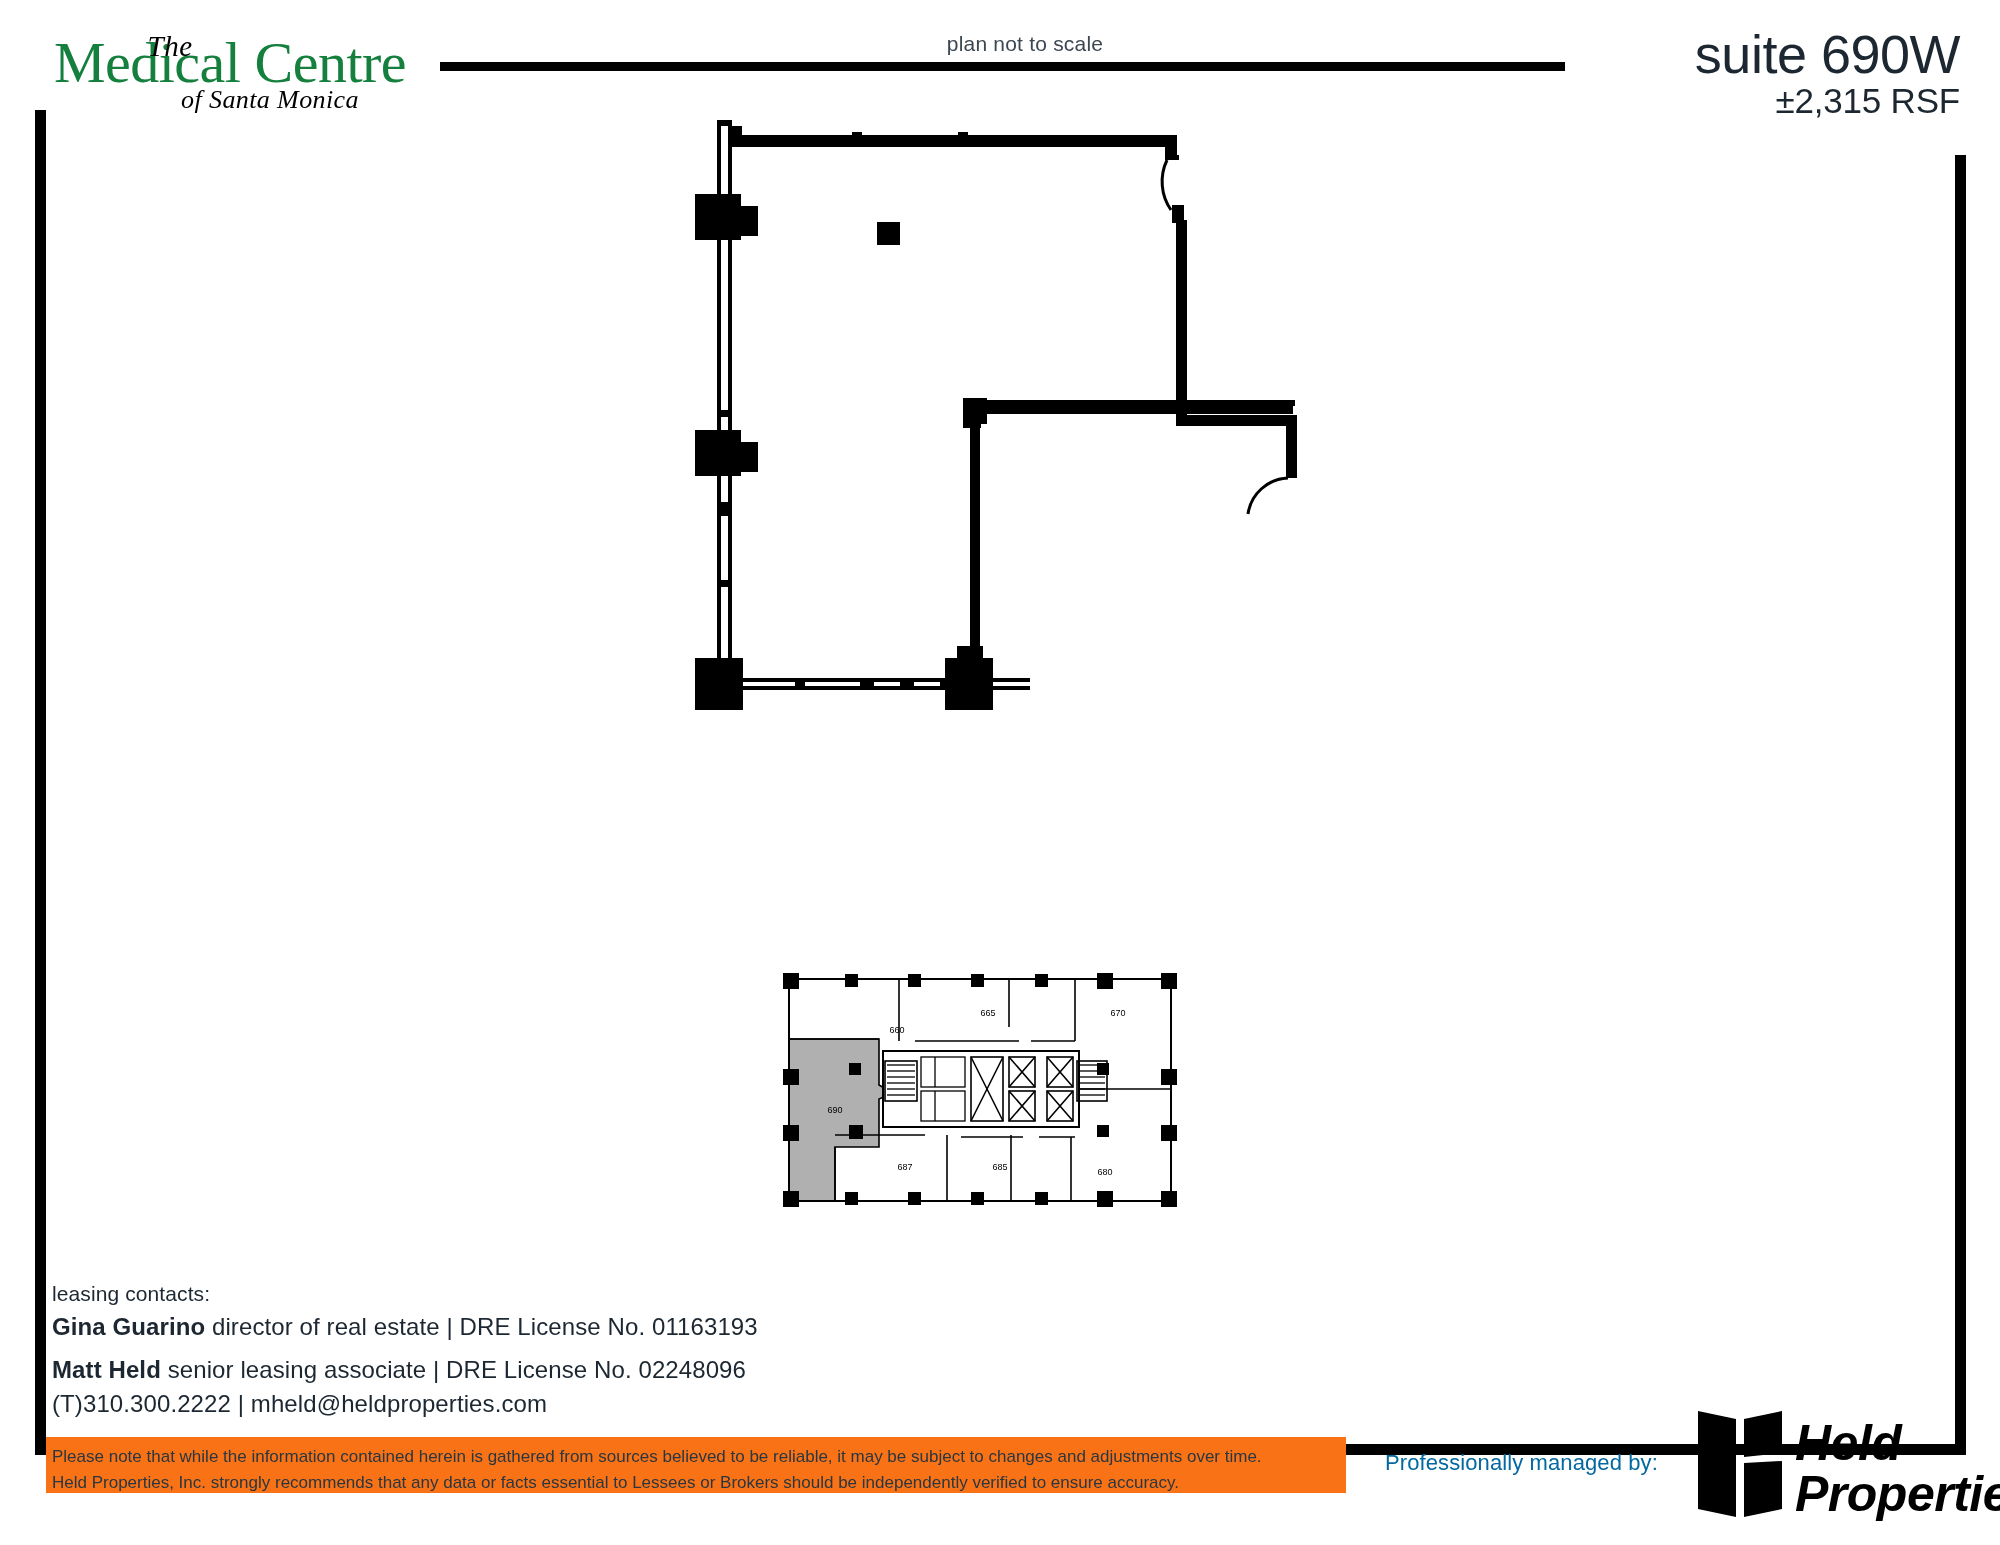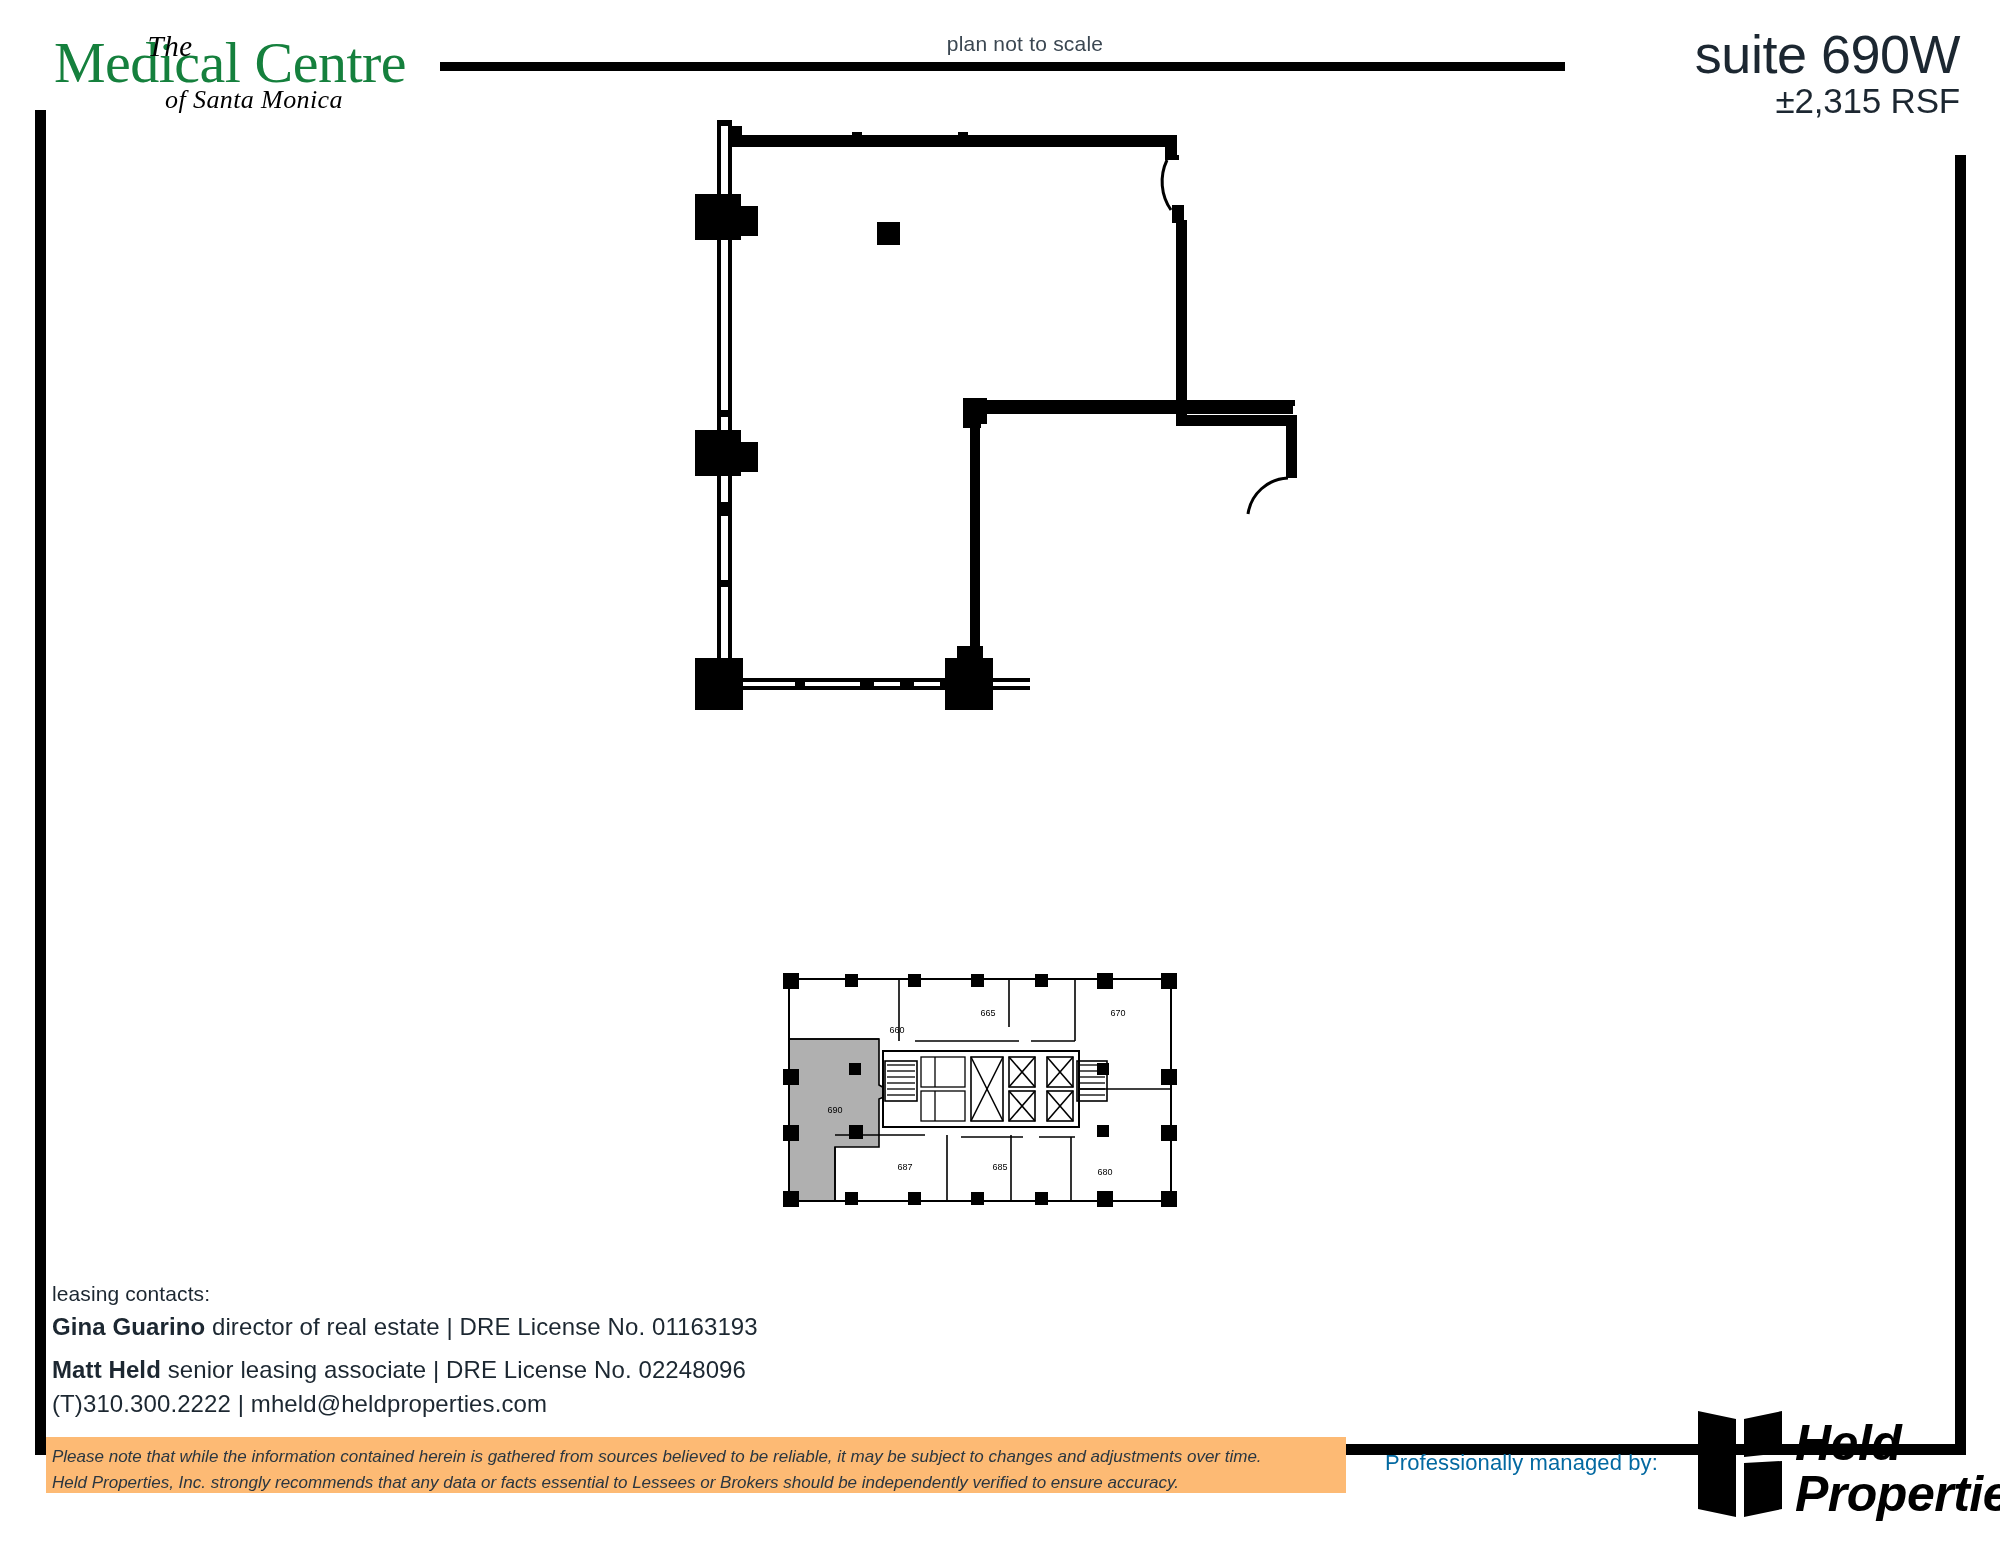--- a/index.html
+++ b/index.html
@@ -21,21 +21,21 @@
     line-height:1;letter-spacing:.5px;color:#000;
     position:relative;left:-60px;top:6px;display:block;height:22px;
   }
   .logo .l-main{
     font-family:"Liberation Serif",serif;font-size:58px;line-height:.92;
     color:#15803d;letter-spacing:-0.5px;display:block;margin-top:-12px;
   }
   .logo .l-sub{
     font-family:"Liberation Serif",serif;font-style:italic;font-size:26px;
     line-height:1;color:#000;display:block;margin-top:-2px;letter-spacing:.4px;
-    position:relative;left:24px;
+    position:relative;left:40px;
   }
 
   .hrule{position:absolute;left:440px;top:62px;width:1125px;height:9px;background:#000;}
   .nts{
     position:absolute;left:860px;top:32px;width:330px;text-align:center;
     font-size:21px;color:#3b4752;letter-spacing:.2px;
   }
 
   .suite-title{
     position:absolute;right:40px;top:26px;text-align:right;
@@ -57,24 +57,23 @@
   
   .contacts{position:absolute;left:52px;top:1270px;width:1000px;color:#1c2731;}
   .contacts .lc{font-size:21px;line-height:1.5;letter-spacing:.1px;margin-top:8px;}
   .contacts .row{font-size:24px;line-height:1.42;letter-spacing:.1px;white-space:nowrap;}
   .contacts .row .nm{font-weight:bold;}
   .contacts .gap{height:9px;}
 
   
   .disclaimer{
     position:absolute;left:46px;top:1437px;width:1300px;height:56px;
-    background:#fdba74;color:#2a3640;
+    background:#f97316;color:#2a3640;
     font-size:17px;line-height:1.55;padding:7px 0 0 6px;box-sizing:border-box;
     letter-spacing:0px;
-    font-style:italic;
   }
   .disclaimer div{white-space:nowrap;}
 
   
   .managed{
     position:absolute;left:1385px;top:1450px;font-size:22px;color:#0369a1;letter-spacing:.1px;
   }
   .hp-logo{position:absolute;left:1690px;top:1405px;width:275px;height:120px;}
   .hp-logo svg{display:block;}
   .hp-text{

